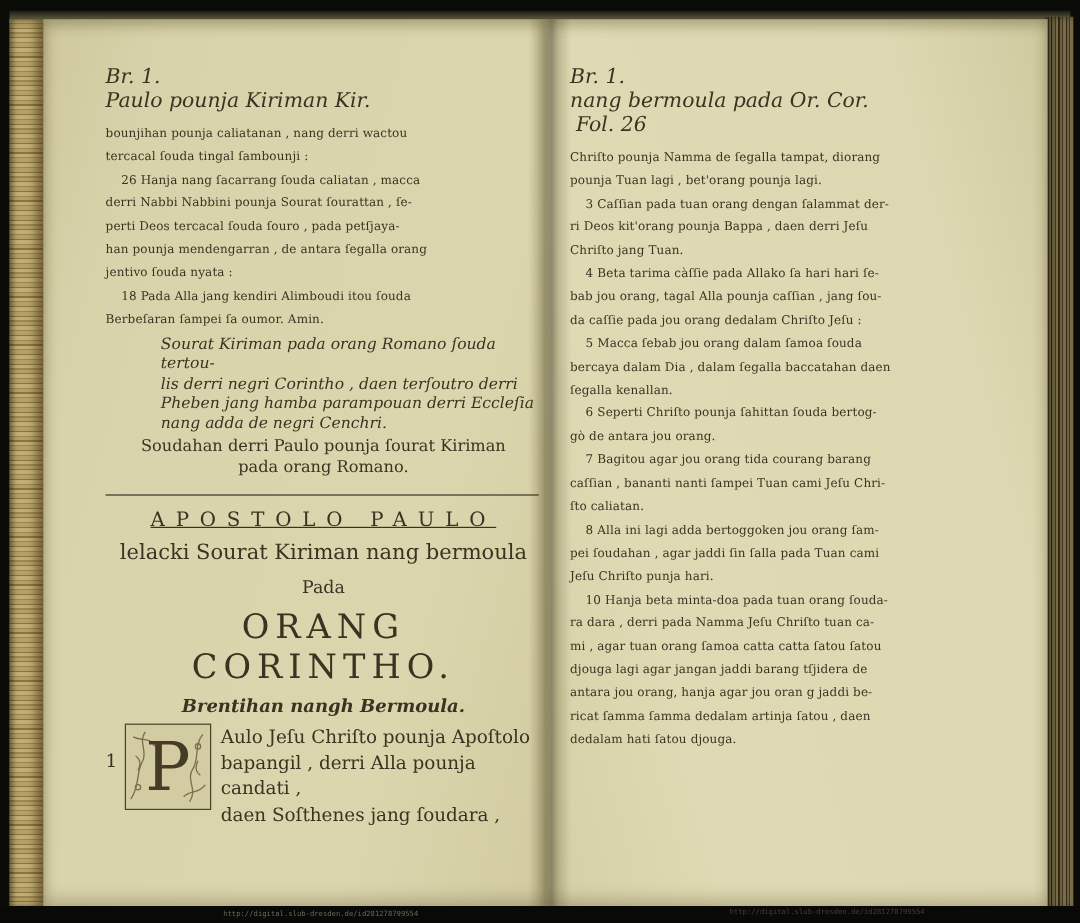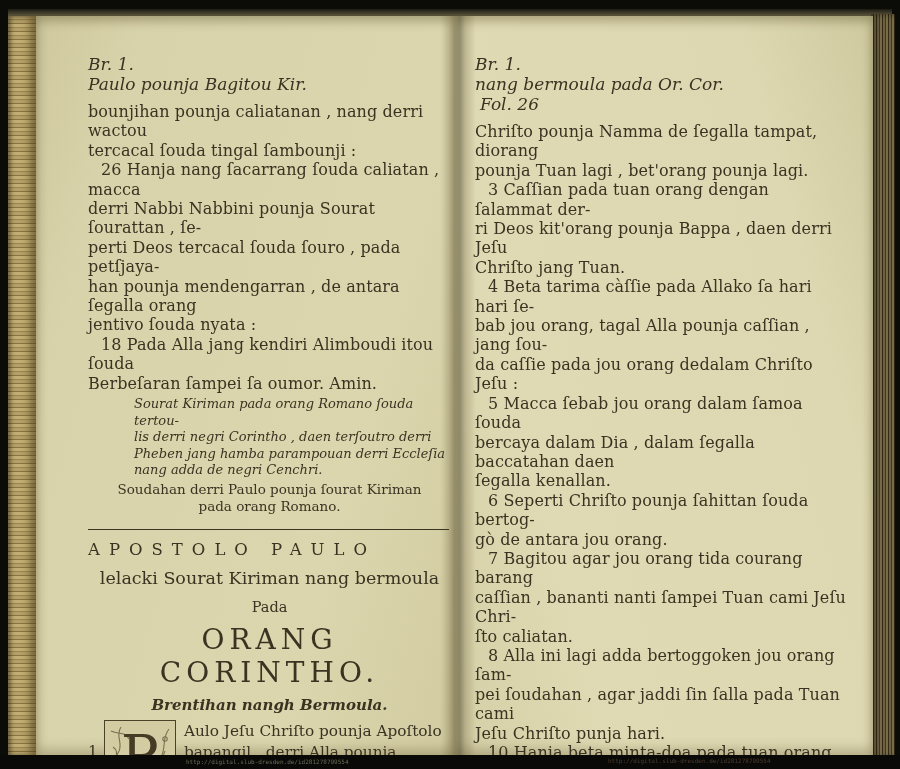--- a/index.html
+++ b/index.html
@@ -32,29 +32,29 @@
   .gutter{position:absolute;left:440px;top:16px;width:36px;height:741px;pointer-events:none;
     background:linear-gradient(to right,rgba(70,58,25,0) 0%,rgba(70,58,25,.28) 42%,rgba(25,20,8,.34) 55%,rgba(70,58,25,.22) 70%,rgba(70,58,25,0) 100%);}
 
   
   .runhead{display:flex;align-items:baseline;font-style:italic;font-size:17px;margin-bottom:8px;flex-direction:column;}
   .rh-left{width:78px;}
   .rh-center{flex:1;text-align:center;}
   .rh-right{width:64px;text-align:right;}
 
   
-  .bodytext{font-size:16px;line-height:19.4px;white-space:pre-line;letter-spacing:.1px;}
+  .bodytext{font-size:10px;line-height:19.4px;white-space:pre-line;letter-spacing:.1px;}
   .para{text-indent:0;}
   .verse{text-indent:13px;}
   .note{font-style:italic;font-size:13px;line-height:16.5px;margin:3px 0 2px 46px;white-space:pre-line;}
   .colophon{text-align:center;font-size:13.5px;line-height:17px;white-space:pre-line;margin-top:2px;}
 
   .rule{border:none;border-top:1.6px solid #3c3423;margin:14px 2px 10px 0;}
 
-  .t-apostolo{font-size:16.5px;letter-spacing:9px;margin:8px 0 2px;}
+  .t-apostolo{text-align:center;font-size:16.5px;letter-spacing:9px;margin:8px 0 2px;text-decoration:underline;}
   .t-sub{text-align:center;font-size:17.5px;margin:9px 0 0;}
   .t-pada{text-align:center;font-size:14.5px;margin:11px 0 0;}
   .t-main{text-align:center;font-size:28px;letter-spacing:5px;margin:8px 0 0;}
   .t-ital{text-align:center;font-style:italic;font-size:15px;margin:7px 0 6px;font-weight:bold;}
 
   
   .v1{display:flex;align-items:flex-start;margin-top:4px;}
   .v1-num{width:17px;font-size:15.3px;padding-top:22px;}
   .dropcap{width:70px;height:70px;border:1.4px solid #4a4128;margin-right:8px;flex:none;
     position:relative;background:#d3cca2;}
@@ -74,21 +74,21 @@
 
 <div class="stage">
 
   <div class="book-top-edge"></div>
   <div class="fore-edge-left"></div>
   <div class="fore-edge-right"></div>
 
   <div class="page page-left">
     <div class="runhead">
       <span class="rh-left">Br. 1.</span>
-      <span class="rh-center">Paulo pounja Bagitou Kir.</span>
+      <span class="rh-center">Paulo pounja Kiriman Kir.</span>
     </div>
 
     <div class="bodytext para">bounjihan pounja caliatanan , nang derri wactou
 tercacal ſouda tingal ſambounji :</div>
     <div class="bodytext verse">26 Hanja nang ſacarrang ſouda caliatan , macca
 derri Nabbi Nabbini pounja Sourat ſourattan , ſe-
 perti Deos tercacal ſouda ſouro , pada petſjaya-
 han pounja mendengarran ,  de antara ſegalla orang
 jentivo ſouda nyata :</div>
     <div class="bodytext verse">18 Pada Alla jang kendiri Alimboudi itou ſouda

